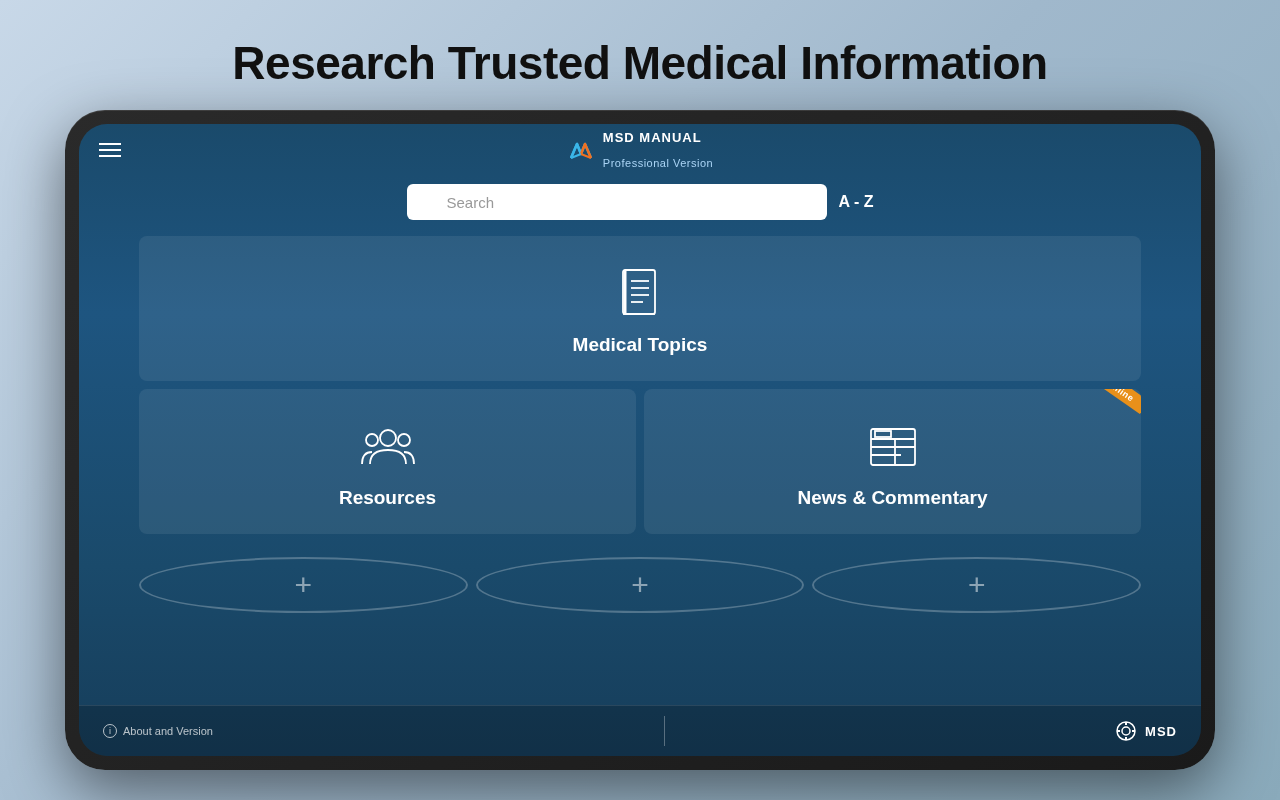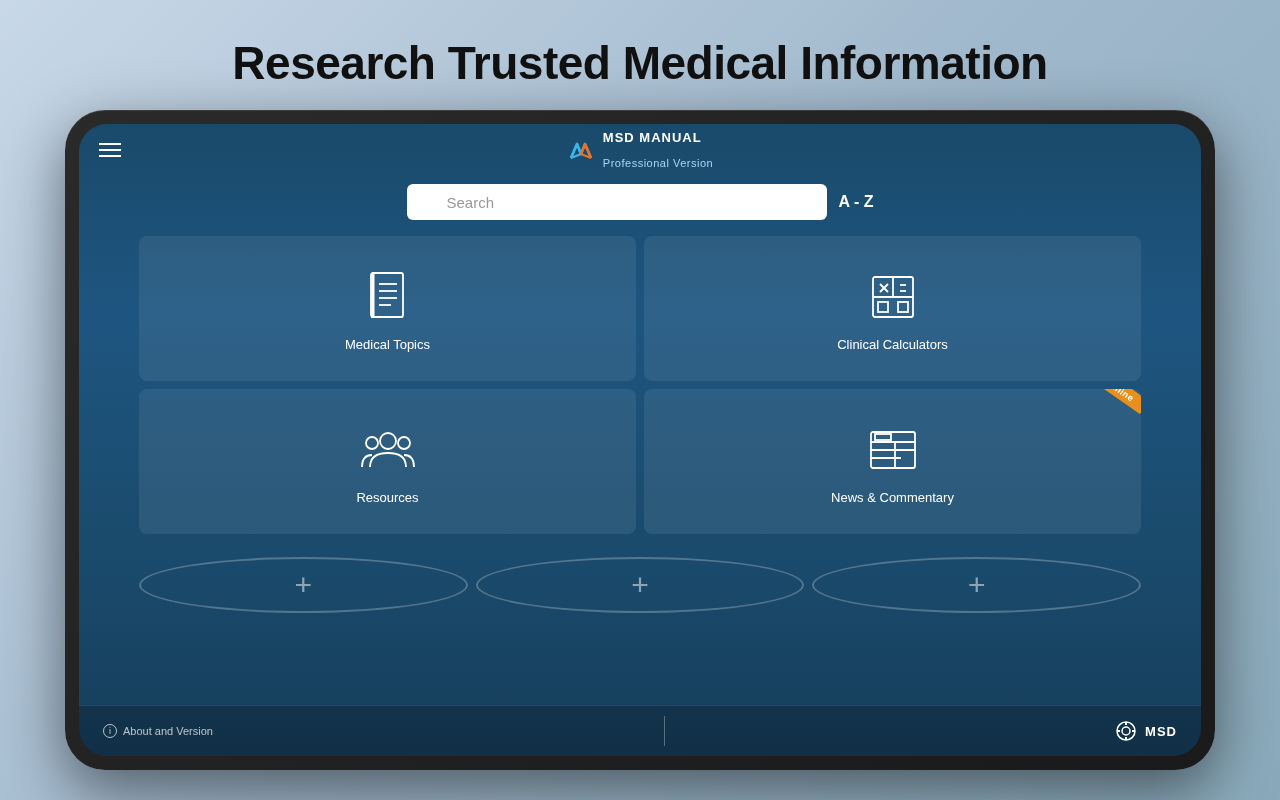--- a/index.html
+++ b/index.html
@@ -173,23 +173,23 @@
       width: 56px;
       height: 56px;
       margin-bottom: 12px;
       display: flex;
       align-items: center;
       justify-content: center;
     }
 
     .card-label {
       color: white;
-      font-size: 13px;
+      font-size: 19px;
       text-align: left;
-      font-weight: 400;
+      font-weight: 700;
     }
 
     
     .online-ribbon {
       position: absolute;
       top: 12px;
       right: -8px;
       background: #e8901a;
       color: white;
       font-size: 9px;
@@ -341,36 +341,20 @@
               <line x1="14" y1="21" x2="32" y2="21"></line>
               <line x1="14" y1="28" x2="32" y2="28"></line>
               <line x1="14" y1="35" x2="26" y2="35"></line>
               <line x1="8" y1="3" x2="8" y2="47" stroke-width="3"></line>
             </svg>
           </div>
           <span class="card-label">Medical Topics</span>
         </div>
 
 
-        <div class="grid-card">
-          <div class="card-icon">
-            <svg width="50" height="50" viewBox="0 0 50 50" stroke="white" stroke-width="1.8" fill="none">
-              <rect x="5" y="5" width="40" height="40" rx="2"></rect>
-              <line x1="5" y1="25" x2="45" y2="25"></line>
-              <line x1="25" y1="5" x2="25" y2="25"></line>
-              <rect x="10" y="30" width="10" height="10"></rect>
-              <rect x="30" y="30" width="10" height="10"></rect>
-              <line x1="12" y1="12" x2="20" y2="20"></line>
-              <line x1="20" y1="12" x2="12" y2="20"></line>
-              <line x1="32" y1="13" x2="38" y2="13"></line>
-              <line x1="32" y1="19" x2="38" y2="19"></line>
-            </svg>
-          </div>
-          <span class="card-label">Clinical Calculators</span>
-        </div>
 
       </div>
 
       <div class="grid-row">
 
         <div class="grid-card">
           <div class="card-icon">
             <svg width="56" height="46" viewBox="0 0 56 46" stroke="white" stroke-width="1.8" fill="none">
               <circle cx="28" cy="14" r="8"></circle>
               <path d="M10 40 Q10 26 28 26 Q46 26 46 40"></path>

